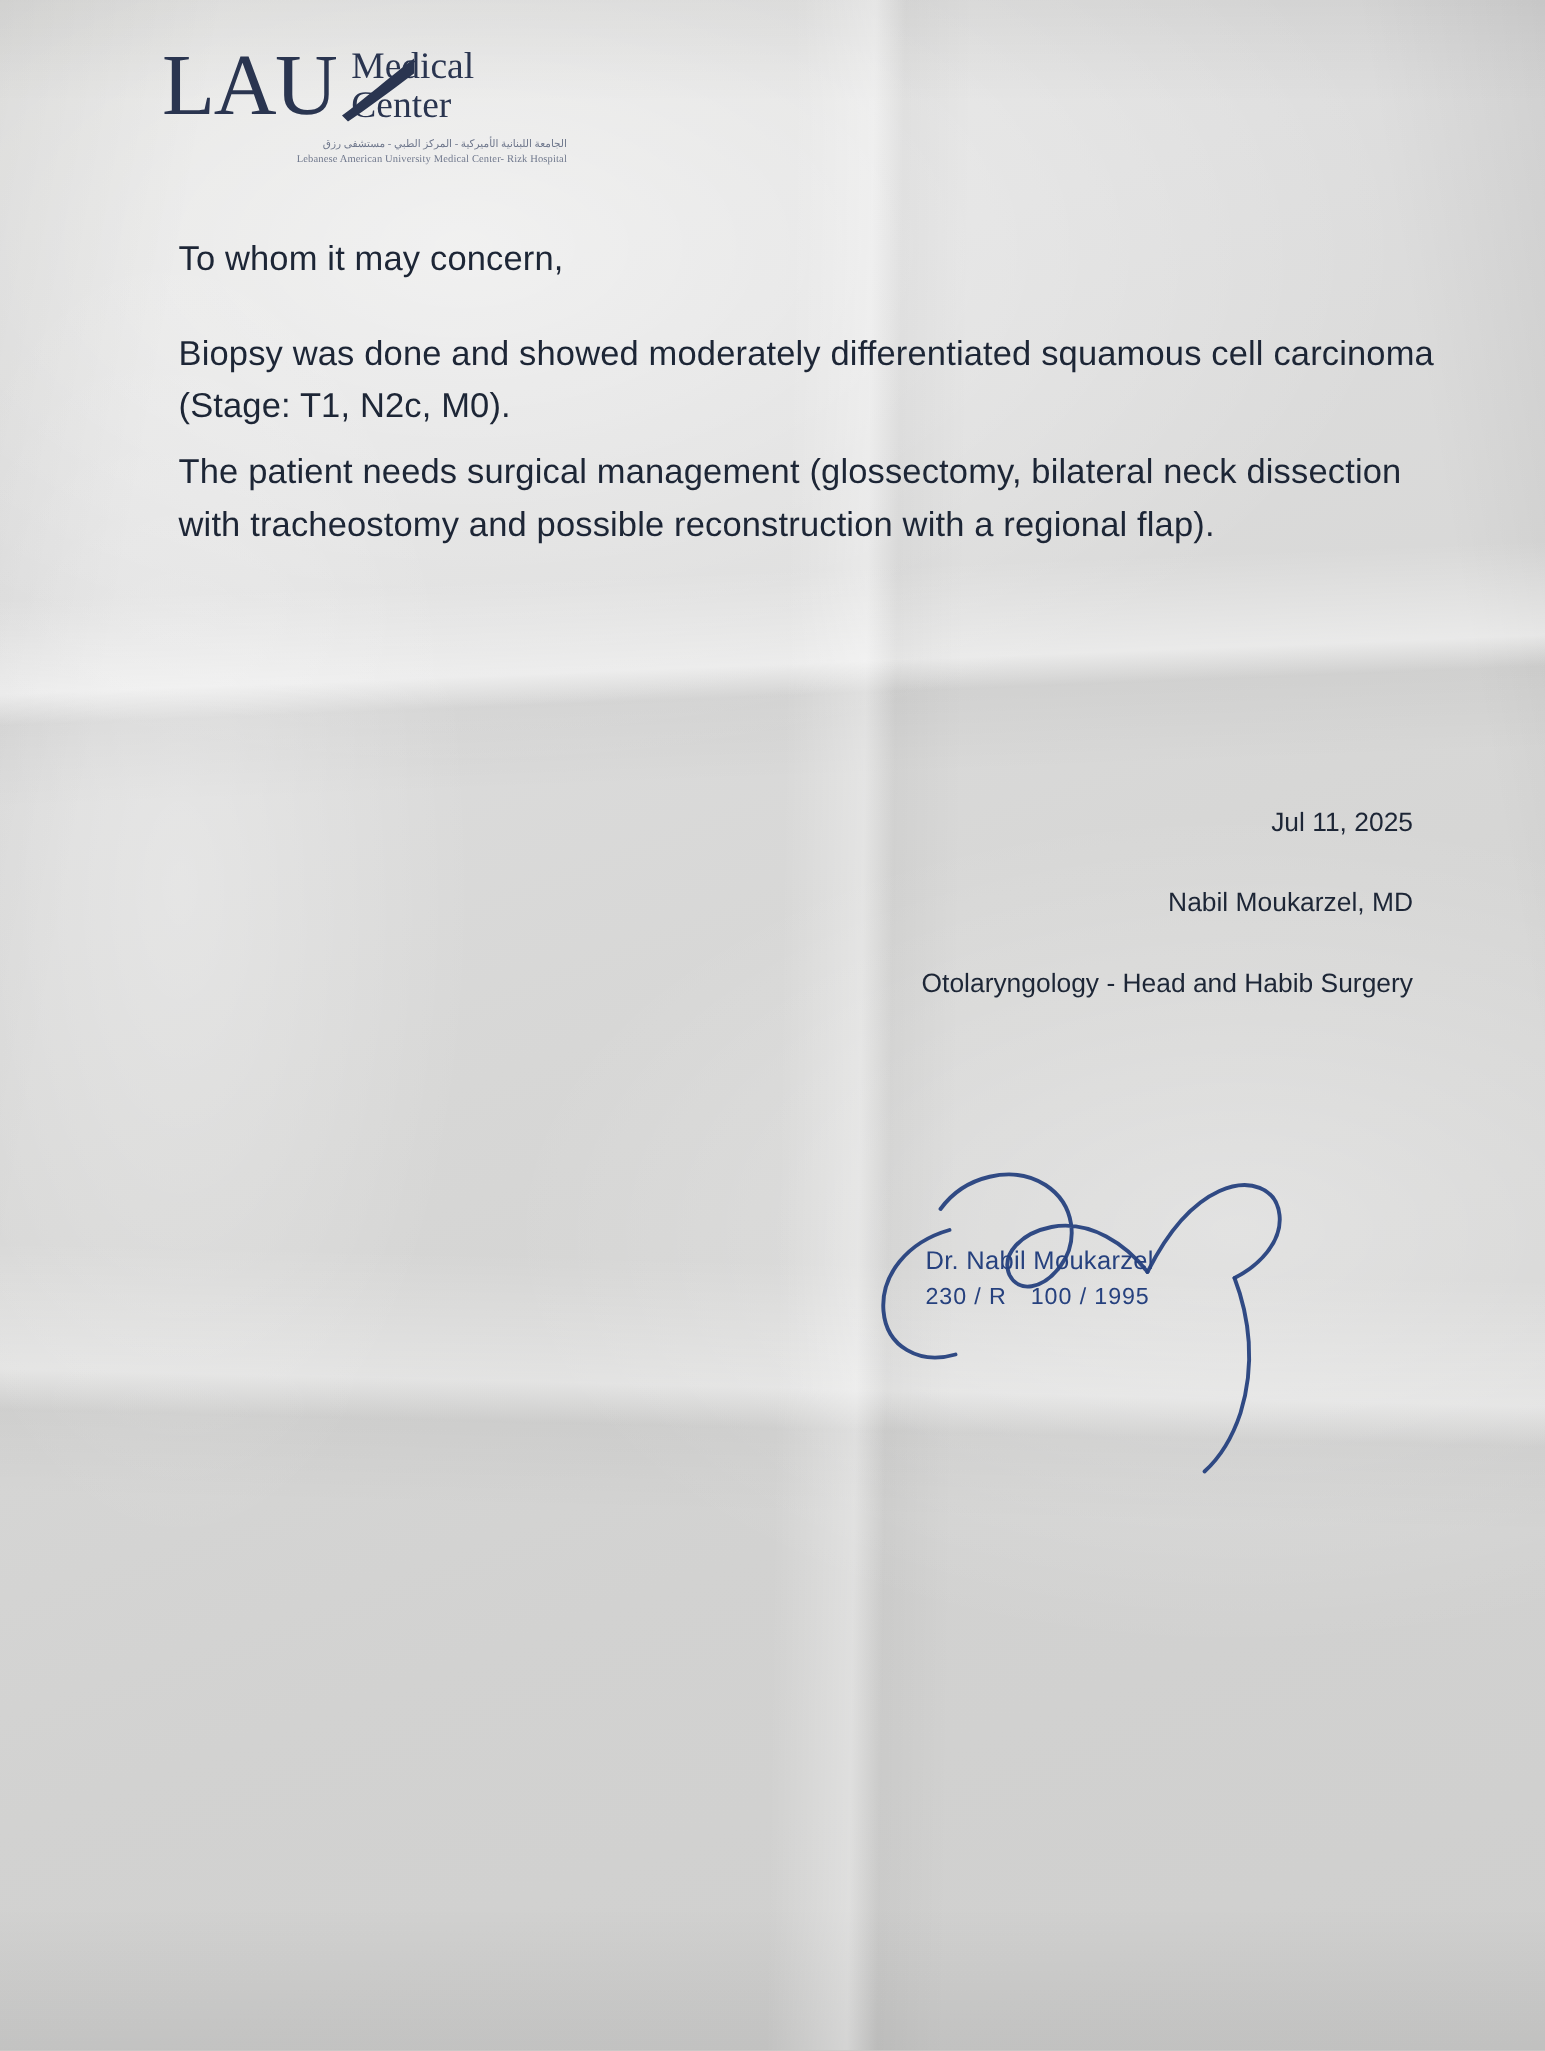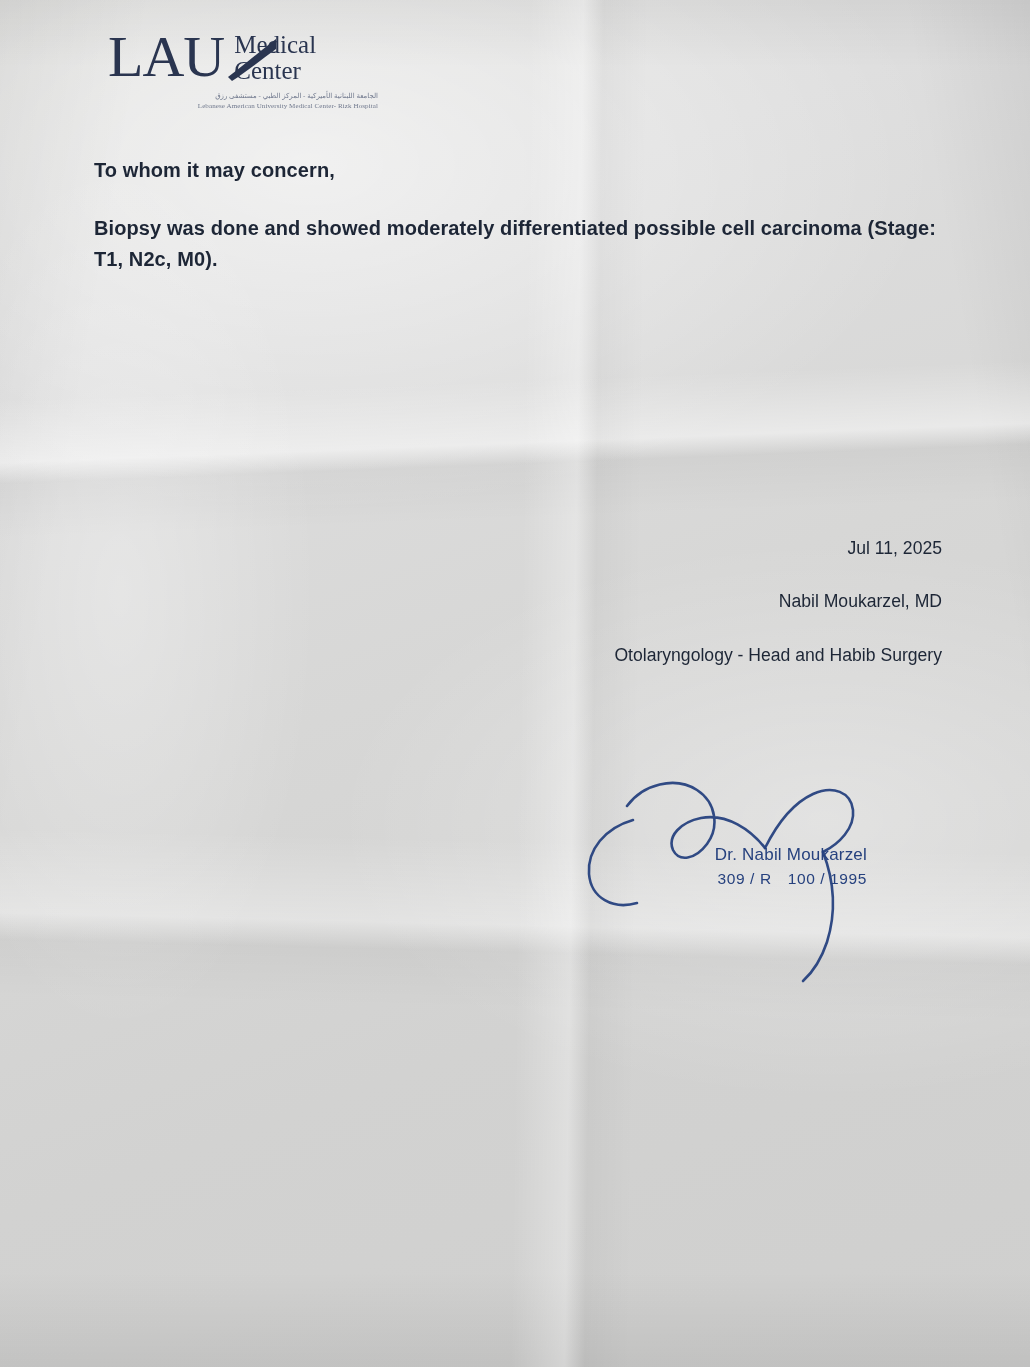--- a/index.html
+++ b/index.html
@@ -103,28 +103,27 @@
     width: 270px;
     text-align: right;
   }
   .logo-sub .ar {
     letter-spacing: 0.3px;
   }
 
   
   .letter {
     position: absolute;
-    left: 94px;
+    left: 119px;
     top: 155px;
     width: 845px;
     color: #1d2636;
-    font-size: 20px;
+    font-size: 23px;
     line-height: 1.52;
     letter-spacing: 0.1px;
-    font-weight: bold;
   }
   .salutation {
     margin-bottom: 28px;
   }
   .para {
     margin-bottom: 9px;
   }
 
   
   .signoff {
@@ -151,23 +150,23 @@
     height: 215px;
   }
   .stamp svg {
     position: absolute;
     left: 0; top: 0;
     overflow: visible;
   }
   .stamp-text {
     position: absolute;
     left: 42px;
-    top: 74px;
+    top: 60px;
     width: 250px;
-    text-align: right;
+    text-align: left;
     color: #26417e;
     font-size: 17px;
     line-height: 1.35;
     letter-spacing: 0.2px;
   }
   .stamp-text .line2 {
     font-size: 15.5px;
     letter-spacing: 0.6px;
     margin-top: 2px;
   }
@@ -198,39 +197,40 @@
       </div>
     </div>
     <div class="logo-sub">
       <div class="ar">الجامعة اللبنانية الأميركية - المركز الطبي - مستشفى رزق</div>
       <div>Lebanese American University Medical Center- Rizk Hospital</div>
     </div>
   </div>
 
   <div class="letter">
     <div class="salutation">To whom it may concern,</div>
-    <div class="para">Biopsy was done and showed moderately differentiated possible cell carcinoma (Stage: T1, N2c, M0).</div>
+    <div class="para">Biopsy was done and showed moderately differentiated squamous cell carcinoma (Stage: T1, N2c, M0).</div>
+    <div class="para">The patient needs surgical management (glossectomy, bilateral neck dissection with tracheostomy and possible reconstruction with a regional flap).</div>
   </div>
 
   <div class="signoff">
     <div class="line">Jul 11, 2025</div>
     <div class="line">Nabil Moukarzel, MD</div>
     <div class="line">Otolaryngology - Head and Habib Surgery</div>
   </div>
 
   <div class="stamp">
     <svg width="330" height="215" viewBox="0 0 330 215">
       <g fill="none" stroke="#26417e" stroke-width="2.6" stroke-linecap="round" stroke-linejoin="round">
         <path d="M58 50 C 30 58, 12 80, 14 104 C 16 128, 38 140, 62 133" opacity="0.95"></path>
         <path d="M52 36 C 68 14, 100 6, 122 20 C 142 33, 144 58, 132 74 C 120 90, 104 92, 98 80 C 92 66, 106 52, 126 48 C 152 43, 176 60, 190 78" opacity="0.95"></path>
         <path d="M190 78 C 200 58, 216 34, 238 24 C 258 15, 276 22, 278 40 C 280 58, 264 74, 248 82" opacity="0.95"></path>
         <path d="M248 82 C 258 108, 262 140, 252 172 C 246 190, 238 202, 228 211" opacity="0.95"></path>
       </g>
     </svg>
     <div class="stamp-text">
       <div>Dr. Nabil Moukarzel</div>
       <div class="line2">
-        <span>309 / R</span><span class="gap"></span><span>100 / 1995</span>
+        <span>230 / R</span><span class="gap"></span><span>100 / 1995</span>
       </div>
     </div>
   </div>
 
 </div>
 
 </body></html>

